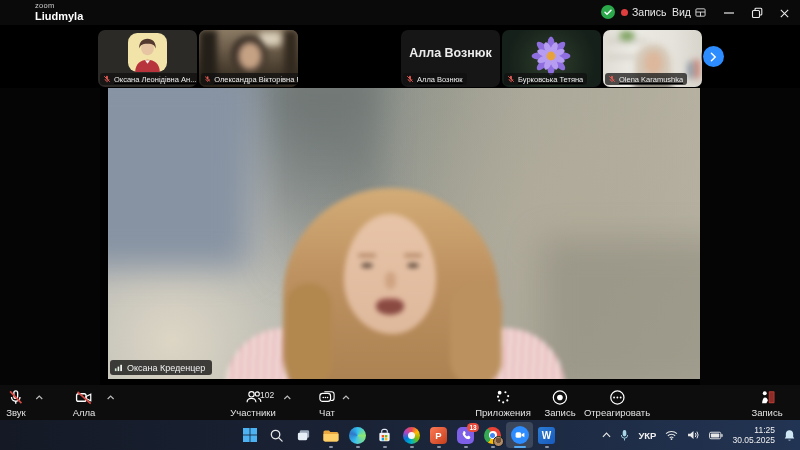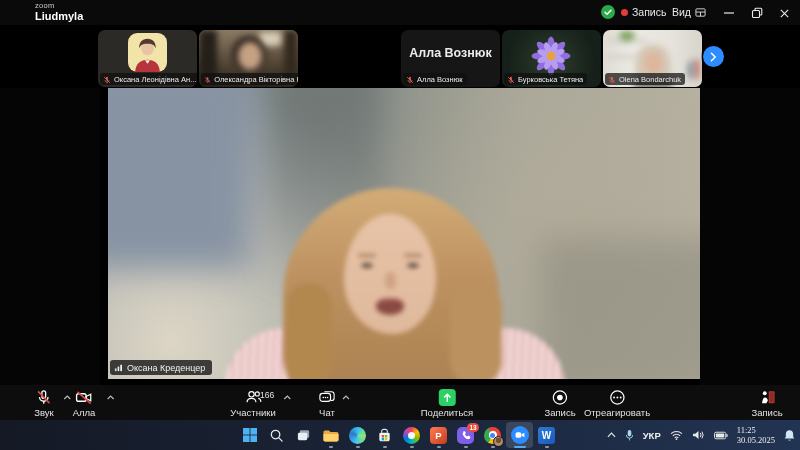--- a/index.html
+++ b/index.html
@@ -14,21 +14,21 @@
   .tb-item{display:flex;align-items:center;gap:4px;color:#e8e8e8;font-size:10.5px;}
   .shield{position:absolute;left:601px;top:5px;}
   .rec-group{position:absolute;left:621px;top:6px;}
   .rec-dot{width:7px;height:7px;border-radius:50%;background:#e03e3e;}
   .view-group{position:absolute;left:672px;top:6px;}
   .winbtn{position:absolute;top:6px;width:14px;height:14px;display:flex;align-items:center;justify-content:center;}
 
   
   .filmstrip{position:absolute;left:0;top:25px;width:800px;height:63px;background:#000;}
   .thumb{position:absolute;top:5px;width:99px;height:57px;border-radius:7px;overflow:hidden;background:#222;}
-  .chip{position:absolute;left:2px;bottom:2px;max-width:94px;display:flex;align-items:flex-end;gap:3px;background:rgba(15,15,15,.72);border-radius:3px;padding:1.5px 4px 1.5px 3px;}
+  .chip{position:absolute;left:2px;bottom:2px;max-width:94px;display:flex;align-items:center;gap:3px;background:rgba(15,15,15,.72);border-radius:3px;padding:1.5px 4px 1.5px 3px;text-decoration:underline;}
   .chip span{font-size:7.5px;color:#ececec;white-space:nowrap;overflow:hidden;text-overflow:clip;}
   .blob{position:absolute;filter:blur(3px);}
   .center-name{position:absolute;left:0;right:0;top:16px;text-align:center;font-size:12.5px;font-weight:600;color:#ececec;}
   .next-btn{position:absolute;left:703px;top:21px;width:21px;height:21px;border-radius:50%;background:#2d8cff;display:flex;align-items:center;justify-content:center;box-shadow:0 0 0 2px rgba(0,0,0,.35);}
 
   
   .stage{position:absolute;left:0;top:88px;width:800px;height:297px;background:#050505;}
   .video{position:absolute;left:100px;top:0;width:600px;height:297px;overflow:hidden;
     background:
       radial-gradient(circle at 80% 45%, #b1ab9a 0%, rgba(177,171,154,0) 55%),
@@ -78,21 +78,21 @@
   .chrome{position:relative;width:17px;height:17px;border-radius:50%;background:conic-gradient(from -30deg,#ea4335 0 120deg,#fbbc05 120deg 240deg,#34a853 240deg 360deg);}
   .chrome i{position:absolute;left:4.5px;top:4.5px;width:8px;height:8px;border-radius:50%;background:#fff;}
   .chrome b{position:absolute;left:6px;top:6px;width:5px;height:5px;border-radius:50%;background:#4285f4;}
   .chrome .avb{position:absolute;right:-3px;bottom:-3px;width:9px;height:9px;border-radius:50%;background:radial-gradient(circle at 50% 35%,#6e4f38 0 35%,#b28a64 36% 100%);border:1px solid #141925;}
   .photos{position:relative;width:17px;height:17px;border-radius:50%;background:conic-gradient(#e74856,#ffb900,#7fba00,#00b7c3,#0078d7,#b146c2,#e74856);}
   .photos i{position:absolute;left:5px;top:5px;width:7px;height:7px;border-radius:50%;background:#f5f7fa;}
   .edgeic{width:17px;height:17px;border-radius:50%;background:conic-gradient(from 200deg,#35c1f1,#2f78c8 25%,#35c1f1 45%,#8ce86f 70%,#46c3e8 100%);}
   .zoomapp{width:18px;height:18px;border-radius:50%;background:#2d8cff;display:flex;align-items:center;justify-content:center;}
   .tray{position:absolute;right:5px;top:0;height:30px;display:flex;align-items:center;gap:9px;}
   .lang{font-size:9.5px;color:#f0f0f0;font-weight:600;}
-  .clock{text-align:left;color:#f0f0f0;font-size:8.5px;line-height:10px;font-family:Liberation Serif, serif;}
+  .clock{text-align:right;color:#f0f0f0;font-size:8.5px;line-height:10px;}
 </style>
 </head>
 <body>
 
 <div class="screen">
 
   <div class="titlebar">
     <div class="logo">
       <div class="l1">zoom</div>
       <div class="l2">Liudmyla</div>
@@ -230,21 +230,21 @@
       <div class="blob" style="left:32px;top:14px;width:36px;height:44px;background:#d5c9b8;border-radius:46% 46% 30% 30%"></div>
       <div class="blob" style="left:41px;top:21px;width:19px;height:24px;background:#dcb79c;border-radius:50%"></div>
       <div class="blob" style="left:30px;top:50px;width:40px;height:8px;background:#6e6a62;border-radius:6px 6px 0 0"></div>
       <div class="chip">
         <svg viewBox="0 0 10 10" width="8" height="8">
             <rect x="3.8" y="1" width="2.4" height="4.5" rx="1.2" fill="#e05a52"></rect>
             <path d="M2.5 5a2.5 2.5 0 0 0 5 0" fill="none" stroke="#e05a52" stroke-width="1"></path>
             <line x1="5" y1="7.5" x2="5" y2="9" stroke="#e05a52" stroke-width="1"></line>
             <line x1="1.5" y1="1.5" x2="8.5" y2="8.5" stroke="#e05a52" stroke-width="1.2"></line>
           </svg>
-        <span>Olena Bondarchuk</span>
+        <span>Olena Karamushka</span>
       </div>
     </div>
 
     <div class="next-btn">
       <svg viewBox="0 0 8 12" width="7" height="10">
           <path d="M1.5 1.5L6 6l-4.5 4.5" stroke="#fff" stroke-width="1.8" fill="none" stroke-linecap="round"></path>
         </svg>
     </div>
   </div>
 
@@ -277,21 +277,21 @@
             <rect x="4" y="4" width="1.8" height="5" fill="#e8f5e8"></rect>
             <rect x="7" y="2" width="1.8" height="7" fill="#ffffff"></rect>
           </svg>
         <span>Оксана Креденцер</span>
       </div>
     </div>
   </div>
 
   <div class="ztoolbar">
 
-    <div class="tbtn" style="left:44px">
+    <div class="tbtn" style="left:16px">
       <div class="ticon">
         <svg viewBox="0 0 18 18" width="17" height="17">
             <rect x="7" y="2" width="4" height="8" rx="2" fill="none" stroke="#fff" stroke-width="1.4"></rect>
             <path d="M4.5 8.5a4.5 4.5 0 0 0 9 0" fill="none" stroke="#fff" stroke-width="1.4"></path>
             <line x1="9" y1="13" x2="9" y2="15.5" stroke="#fff" stroke-width="1.4"></line>
             <line x1="3" y1="2.5" x2="15" y2="15" stroke="#d84a43" stroke-width="1.8"></line>
           </svg>
       </div>
       <div class="tlabel">Звук</div>
       <svg class="caret" style="left:calc(50% + 19px)" viewBox="0 0 8 5" width="8" height="5">
@@ -315,21 +315,21 @@
 
     <div class="tbtn" style="left:253px">
       <div class="ticon">
         <svg viewBox="0 0 20 18" width="18" height="16">
             <circle cx="8" cy="6" r="3" fill="none" stroke="#fff" stroke-width="1.3"></circle>
             <path d="M3 15c0-3 2.2-4.5 5-4.5s5 1.5 5 4.5" fill="none" stroke="#fff" stroke-width="1.3"></path>
             <circle cx="14.5" cy="5.5" r="2.3" fill="none" stroke="#fff" stroke-width="1.2"></circle>
             <path d="M15.5 10.5c1.8.4 3 1.8 3 4" fill="none" stroke="#fff" stroke-width="1.2"></path>
           </svg>
       </div>
-      <div class="pcount">166</div>
+      <div class="pcount">102</div>
       <div class="tlabel">Участники</div>
       <svg class="caret" style="left:calc(50% + 30px)" viewBox="0 0 8 5" width="8" height="5">
           <path d="M1 4l3-3 3 3" stroke="#bbb" stroke-width="1.2" fill="none"></path>
         </svg>
     </div>
 
     <div class="tbtn" style="left:327px">
       <div class="ticon">
         <svg viewBox="0 0 20 18" width="18" height="16">
             <path d="M7 3h8a3 3 0 0 1 3 3v4a3 3 0 0 1-3 3h-.5" fill="none" stroke="#fff" stroke-width="1.2"></path>
@@ -339,31 +339,35 @@
             <circle cx="10.6" cy="9.5" r=".9" fill="#fff"></circle>
           </svg>
       </div>
       <div class="tlabel">Чат</div>
       <svg class="caret" style="left:calc(50% + 15px)" viewBox="0 0 8 5" width="8" height="5">
           <path d="M1 4l3-3 3 3" stroke="#bbb" stroke-width="1.2" fill="none"></path>
         </svg>
     </div>
 
 
-    <div class="tbtn" style="left:447px">
-      <div class="ticon">
-        <div class="share-tile">
-          <svg viewBox="0 0 12 12" width="11" height="11">
-              <path d="M6 10V3M3 5.5L6 2.5l3 3" stroke="#fff" stroke-width="1.6" fill="none" stroke-linecap="round" stroke-linejoin="round"></path>
-            </svg>
-        </div>
-      </div>
-      <div class="tlabel">Поделиться</div>
-    </div>
-
+
+    <div class="tbtn" style="left:503px">
+      <div class="ticon">
+        <svg viewBox="0 0 18 18" width="16" height="16">
+            <circle cx="5" cy="4.2" r="2.1" fill="#fff"></circle>
+            <circle cx="11.5" cy="3.6" r="1.2" fill="#fff"></circle>
+            <circle cx="14.6" cy="8" r="1.2" fill="#fff"></circle>
+            <circle cx="13.6" cy="12.8" r="1.2" fill="#fff"></circle>
+            <circle cx="9" cy="15" r="1.2" fill="#fff"></circle>
+            <circle cx="4.4" cy="13" r="1.2" fill="#fff"></circle>
+            <circle cx="3.2" cy="8.6" r="1.2" fill="#fff"></circle>
+          </svg>
+      </div>
+      <div class="tlabel">Приложения</div>
+    </div>
 
     <div class="tbtn" style="left:560px">
       <div class="ticon">
         <svg viewBox="0 0 18 18" width="17" height="17">
             <circle cx="9" cy="9" r="7" fill="none" stroke="#fff" stroke-width="1.3"></circle>
             <circle cx="9" cy="9" r="3" fill="#fff"></circle>
           </svg>
       </div>
       <div class="tlabel">Запись</div>
     </div>

